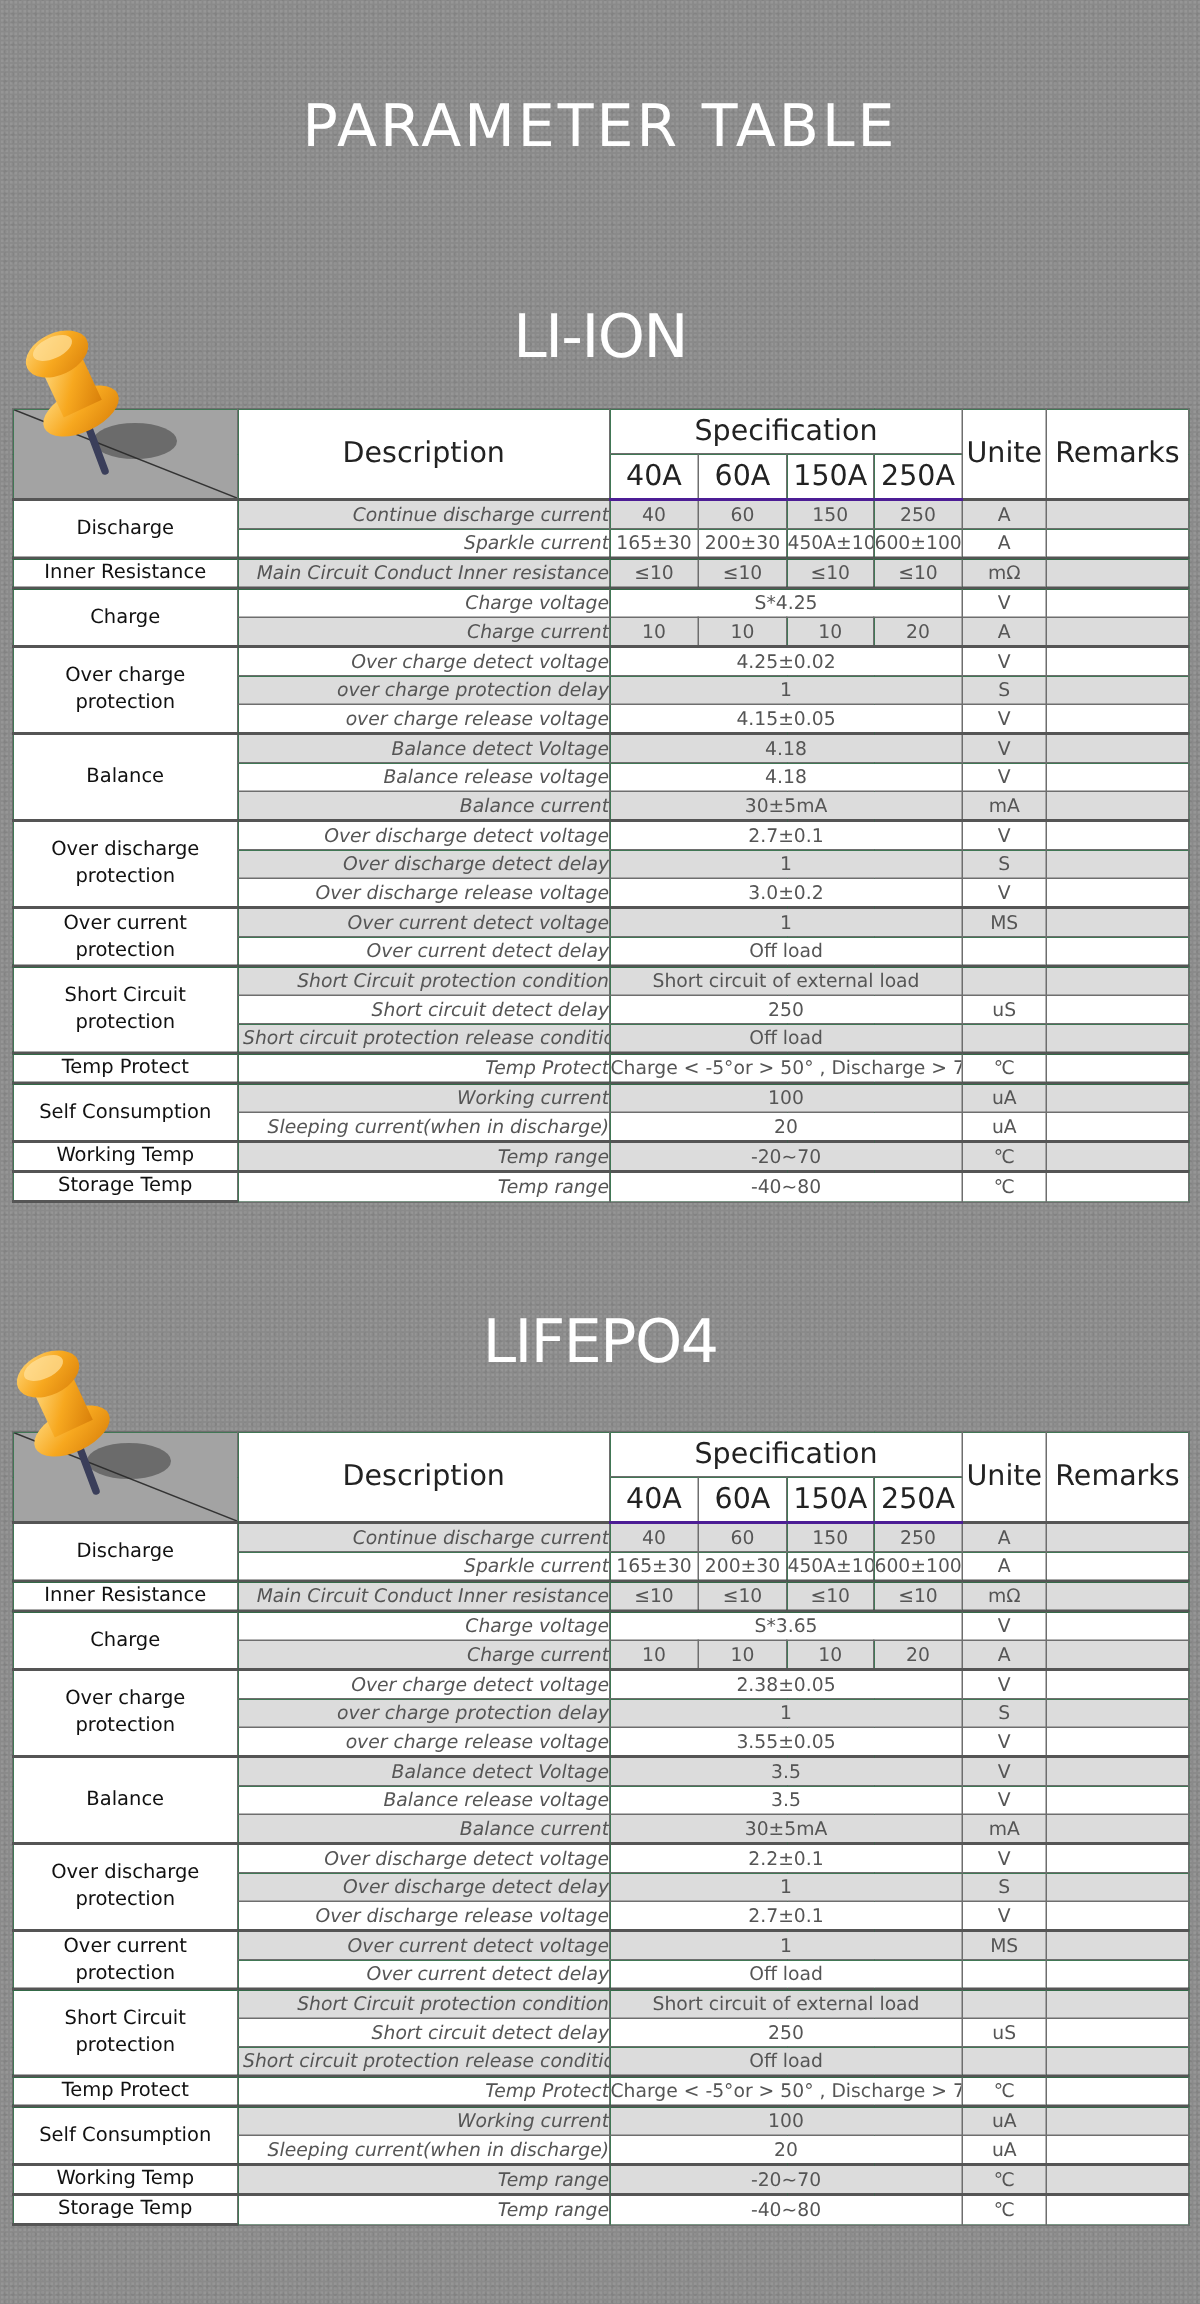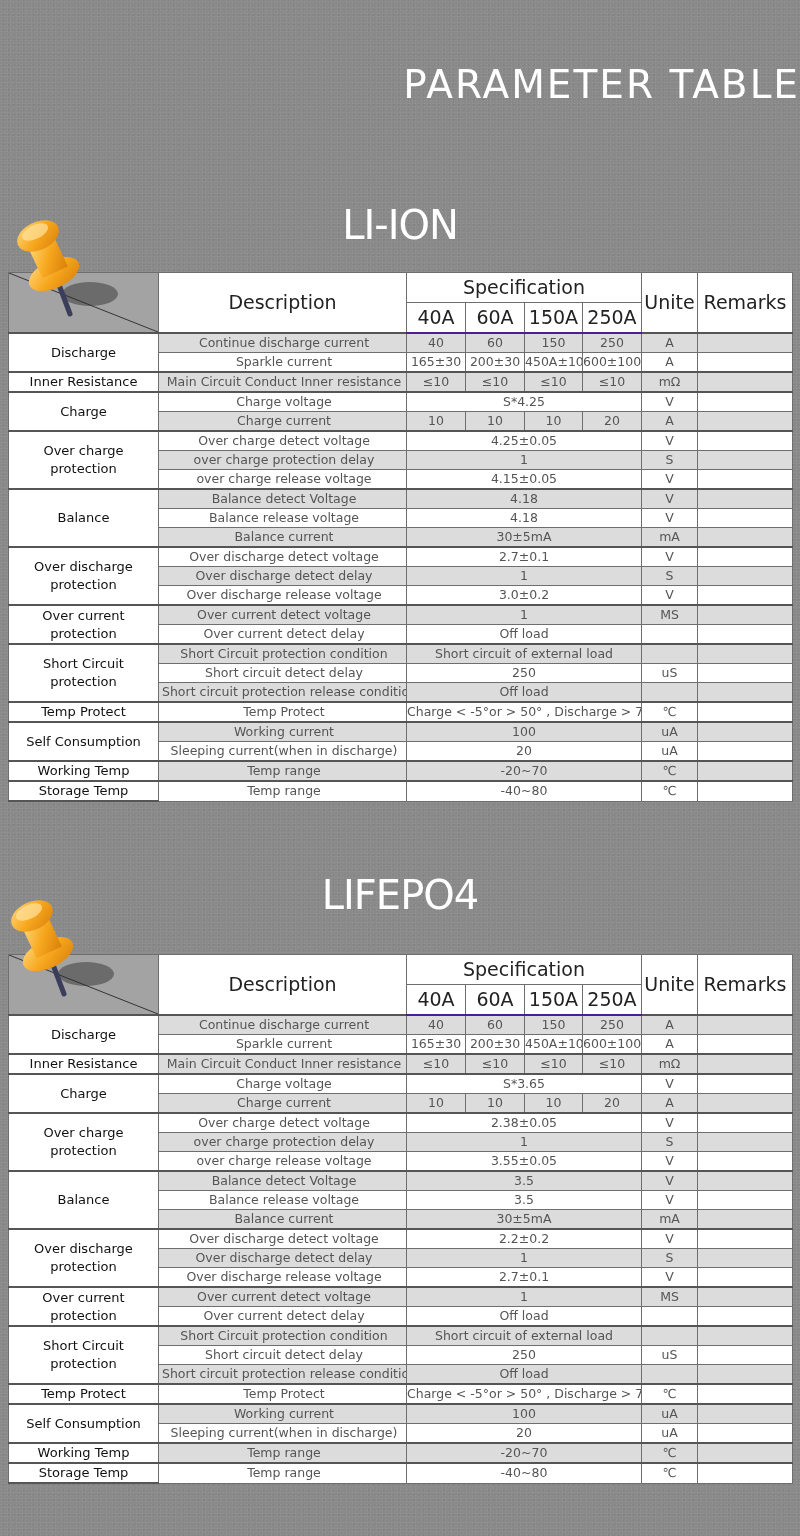--- a/index.html
+++ b/index.html
@@ -9,21 +9,21 @@
     background-image:
       radial-gradient(rgba(255,255,255,0.10) 1px, transparent 1px),
       radial-gradient(rgba(0,0,0,0.06) 1px, transparent 1px);
     background-size: 3px 3px, 5px 5px;
     background-position: 0 0, 1px 2px;
     font-family: "DejaVu Sans", "Liberation Sans", sans-serif;
     position: relative;
   }
   .page-title {
     position: absolute; left: 0; top: 62px; width: 800px;
-    text-align: right; color: #fff; font-size: 39px; letter-spacing: 2px;
+    text-align: center; color: #fff; font-size: 39px; letter-spacing: 2px;
     font-weight: normal;
   }
   .section-title {
     position: absolute; left: 0; width: 800px; text-align: center;
     color: #fff; font-size: 40px; letter-spacing: -1px;
   }
   .section-title.s1 { top: 202px; }
   .section-title.s2 { top: 872px; }
 
   .spec-table {
@@ -41,21 +41,21 @@
   .spec-table th { font-weight: normal; color: #222; background: #fff; }
   .spec-table th.h-big { font-size: 19px; height: 29px; line-height: 29px; }
   .spec-table th.corner {
     background: #a3a3a3; position: relative;
   }
   .corner svg.diag { position: absolute; left: 0; top: 0; width: 100%; height: 100%; }
   .spec-table td.cat {
     color: #111; font-size: 13px; background: #fff; white-space: normal; line-height: 18px;
     border-top: 2px solid #555; border-bottom: 2px solid #555; margin-left: 10px;
   }
-  .spec-table td.desc { text-align: center; padding-left: 3px; }
+  .spec-table td.desc { text-align: right; padding-left: 3px; font-style: italic; }
   .spec-table tr.gray td:not(.cat) { background: #dcdcdc; }
   .spec-table tr.white td:not(.cat) { background: #ffffff; }
   .spec-table tr.group-start td { border-top: 2px solid #555; }
   .spec-table thead tr:last-child th { border-bottom: 2px solid #4c1d95; }
 
   .pin { position: absolute; width: 130px; height: 110px; pointer-events: none; }
   .pin.p1 { left: 2px; top: 212px; }
   .pin.p2 { left: 0px; top: 890px; }
 </style>
 </head>
@@ -138,21 +138,21 @@
         <td>10</td>
         <td>10</td>
         <td>10</td>
         <td>20</td>
         <td>A</td>
         <td></td>
       </tr>
       <tr class="white group-start">
         <td class="cat" rowspan="3">Over charge protection</td>
         <td class="desc">Over charge detect voltage</td>
-        <td colspan="4">4.25±0.05</td>
+        <td colspan="4">4.25±0.02</td>
         <td>V</td>
         <td></td>
       </tr>
       <tr class="gray">
         <td class="desc">over charge protection delay</td>
         <td colspan="4">1</td>
         <td>S</td>
         <td></td>
       </tr>
       <tr class="white">
@@ -378,21 +378,21 @@
       </tr>
       <tr class="gray">
         <td class="desc">Balance current</td>
         <td colspan="4">30±5mA</td>
         <td>mA</td>
         <td></td>
       </tr>
       <tr class="white group-start">
         <td class="cat" rowspan="3">Over discharge protection</td>
         <td class="desc">Over discharge detect voltage</td>
-        <td colspan="4">2.2±0.2</td>
+        <td colspan="4">2.2±0.1</td>
         <td>V</td>
         <td></td>
       </tr>
       <tr class="gray">
         <td class="desc">Over discharge detect delay</td>
         <td colspan="4">1</td>
         <td>S</td>
         <td></td>
       </tr>
       <tr class="white">

